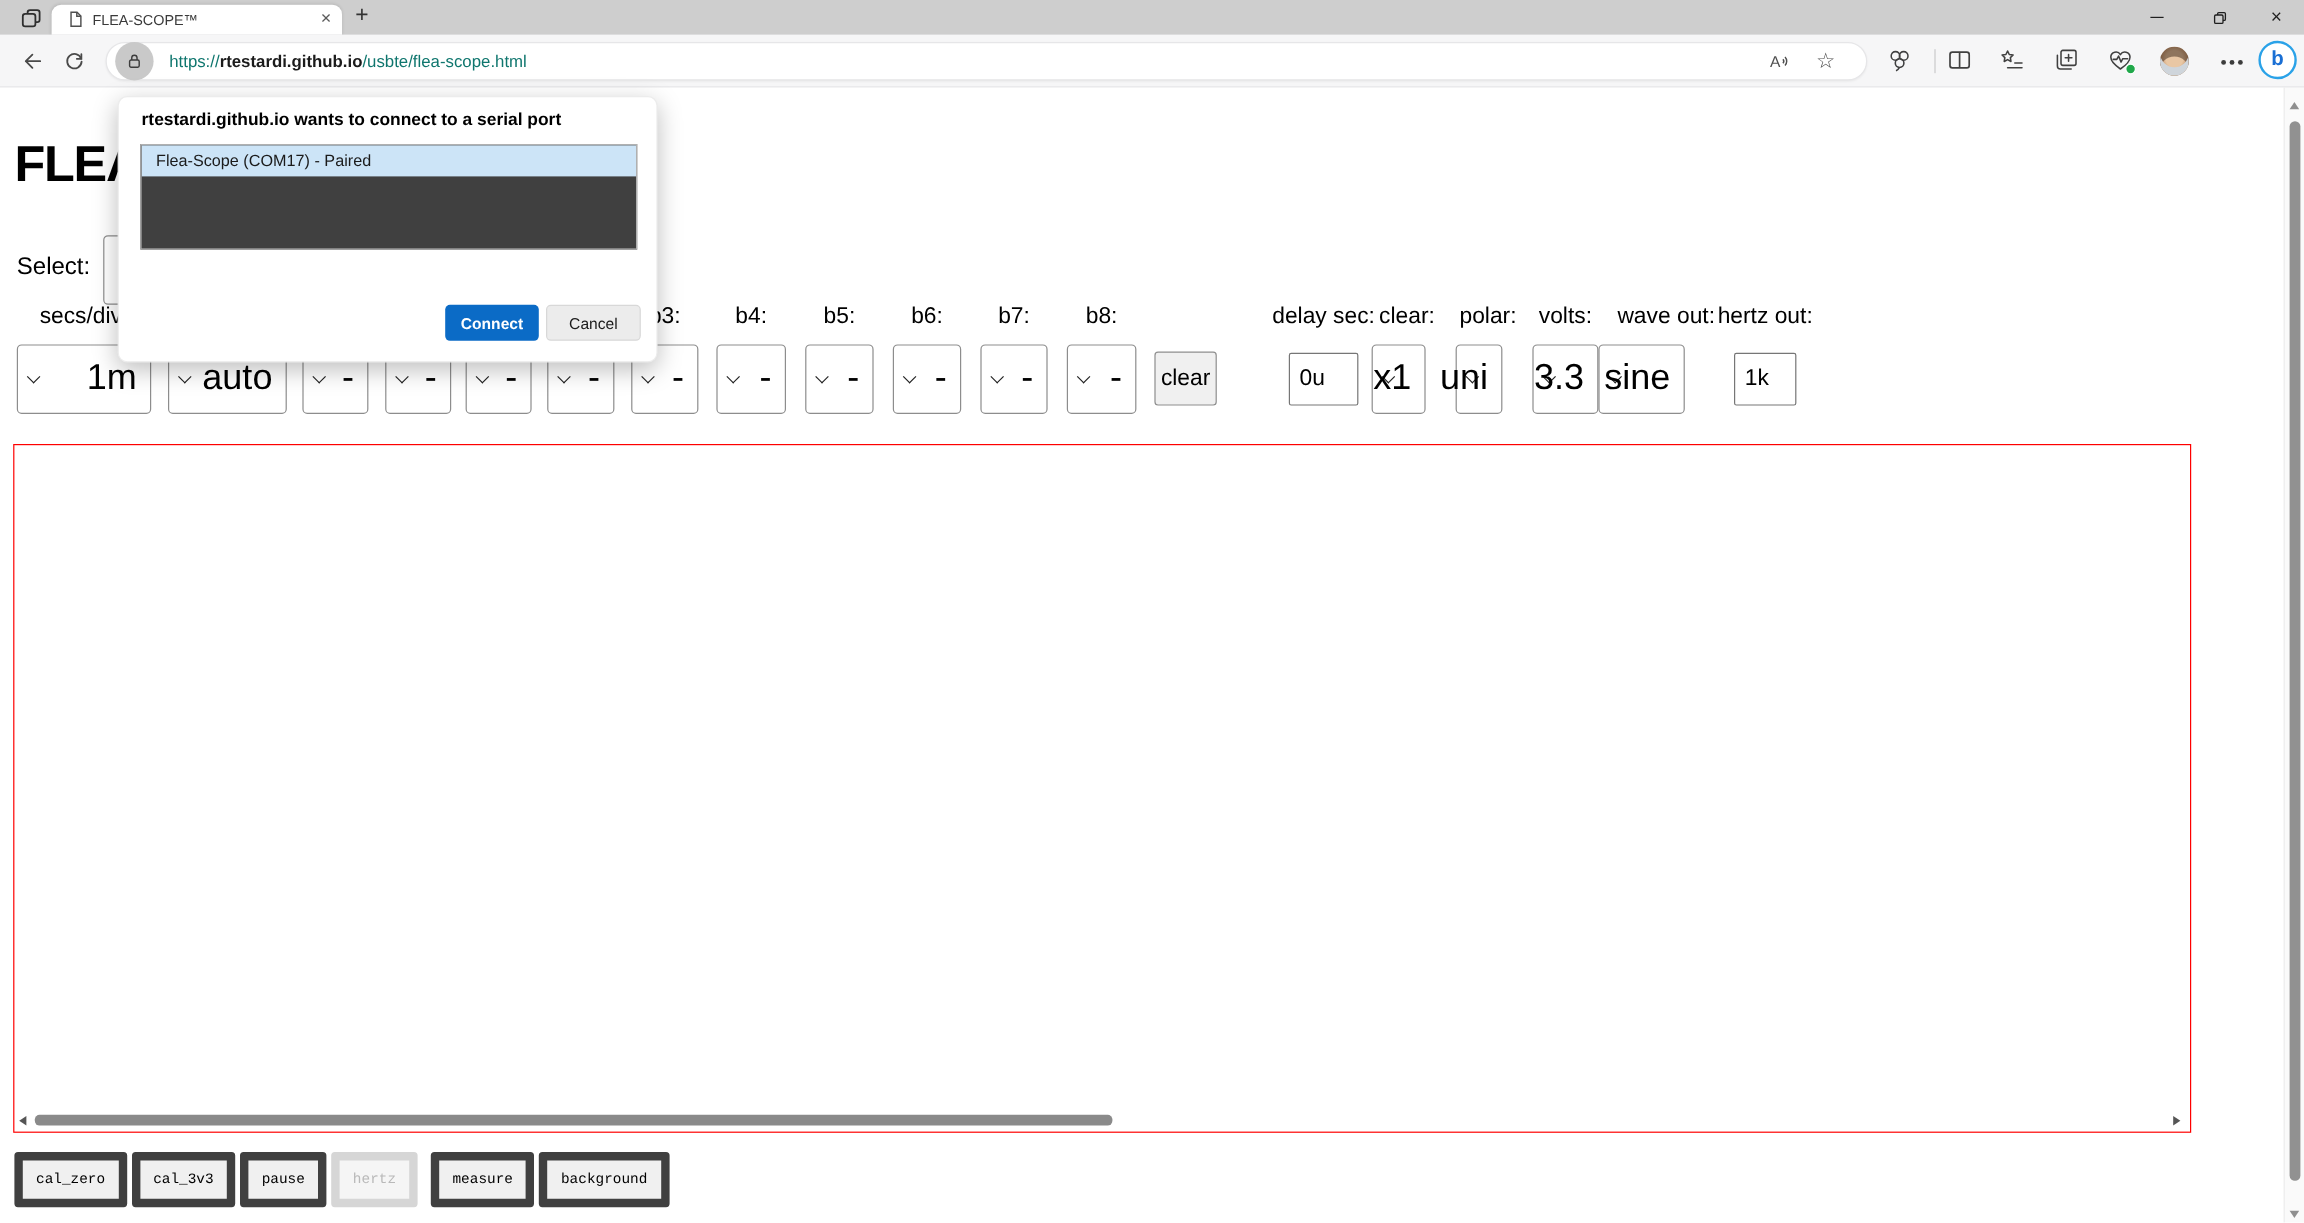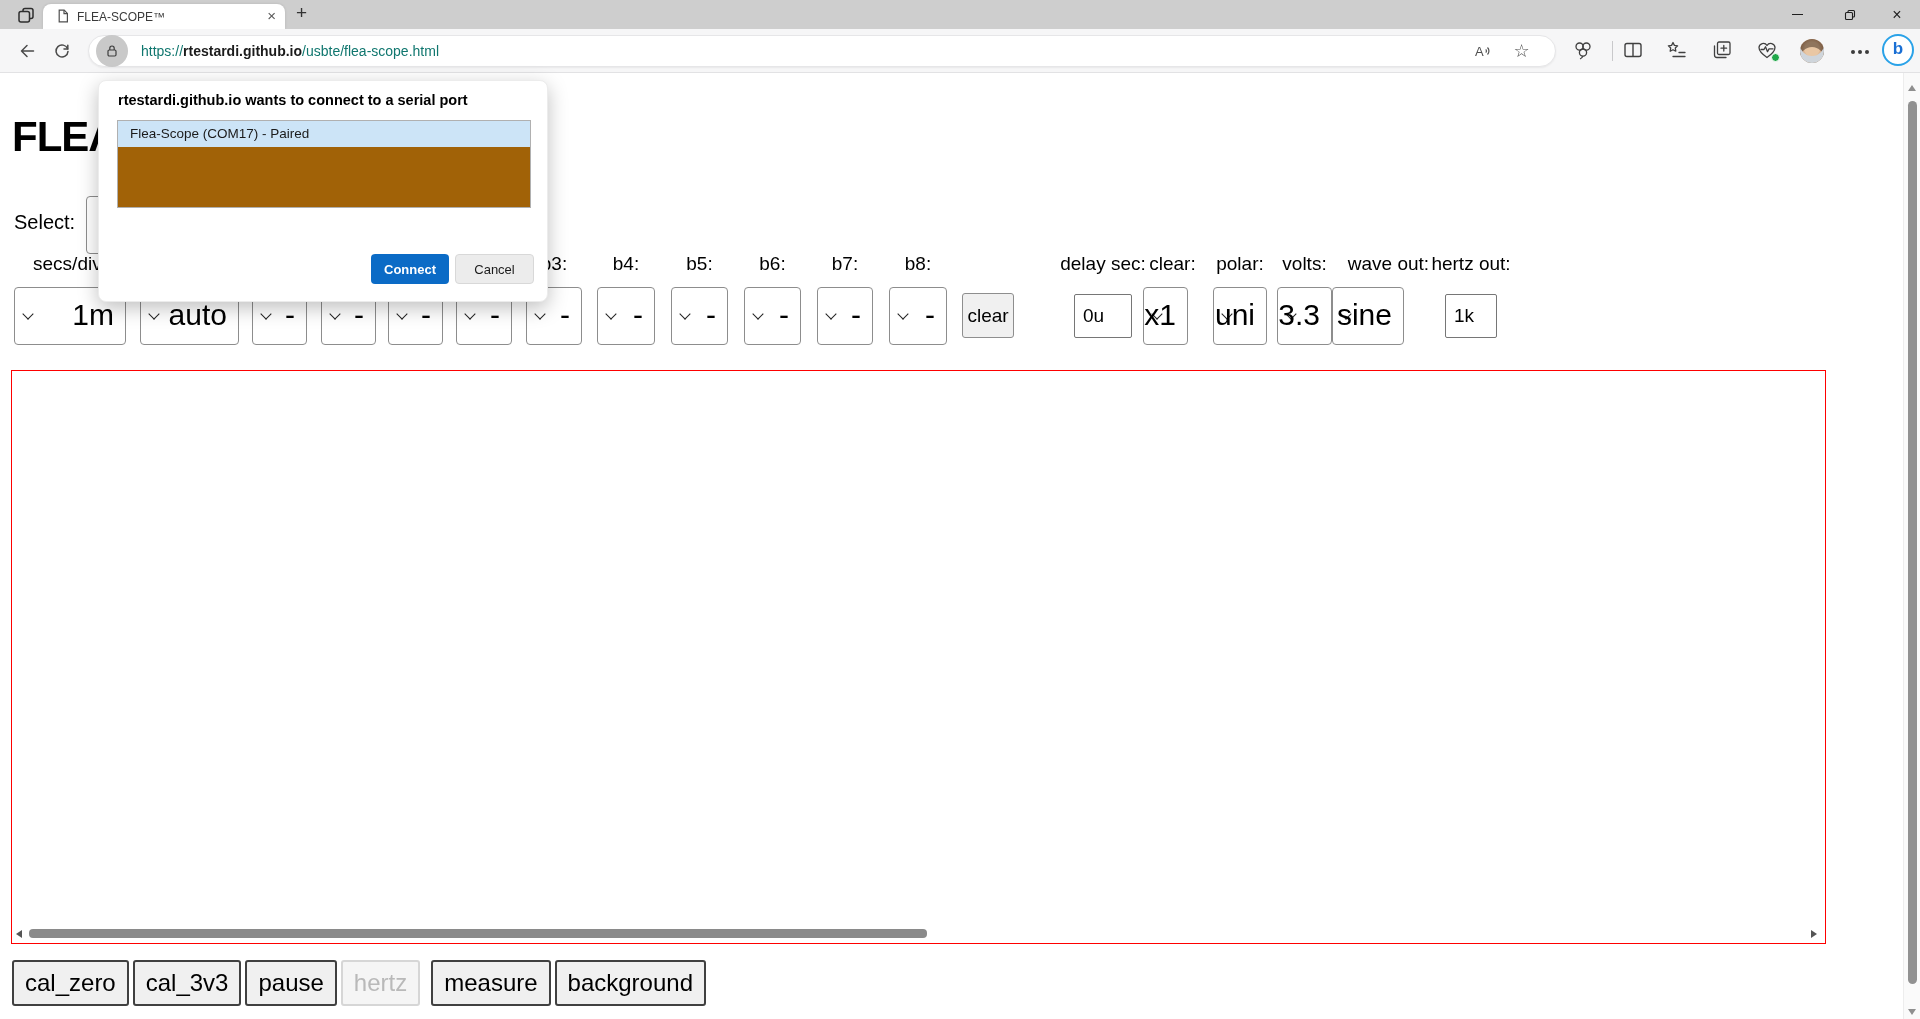--- a/index.html
+++ b/index.html
@@ -52,34 +52,34 @@
   .tinput { position:absolute; top:221px; height:44px; background:#fff; border:1px solid #767676; border-radius:2px; font-size:19px; color:#000; padding-left:8px; line-height:42px; }
   .clear-btn { position:absolute; left:962px; top:220px; width:52px; height:45px; background:#f0f0f0; border:1px solid #8e8e8e; border-radius:3px; font-size:19px; color:#000; text-align:center; line-height:43px; }
 
   .scope { position:absolute; left:11px; top:297px; width:1815px; height:574px; background:#fff; border:1px solid var(--scope-border, #fe0000); }
   .hscroll { position:absolute; left:1px; bottom:2px; width:1811px; height:14px; }
   .hs-thumb { position:absolute; left:16px; top:2px; width:898px; height:9px; border-radius:4px; background:#8a8a8a; }
   .tri-left { position:absolute; left:3px; top:3px; width:0; height:0; border:4px solid transparent; border-right:6px solid #555; border-left:none; }
   .tri-right { position:absolute; right:7px; top:3px; width:0; height:0; border:4px solid transparent; border-left:6px solid #555; border-right:none; }
 
   .bottom-row { position:absolute; left:12px; top:887px; display:flex; gap:4px; }
-  .pbtn { height:46px; padding:0 11px; background:#f0f0f0; border:2px solid #404040; border-radius:3px; font-size:24px; color:#000; display:flex; align-items:center; font-family:Liberation Sans, sans-serif; }
+  .pbtn { height:46px; padding:0 11px; background:#f0f0f0; border:7px solid #404040; border-radius:3px; font-size:12px; color:#000; display:flex; align-items:center; font-family:Liberation Mono, monospace; }
   .pbtn.gap { margin-left:7px; }
   .pbtn.disabled { color:#b9b9b9; border-color:#d6d6d6; background:#f5f5f5; }
 
   
   .vscroll { position:absolute; right:0; top:73px; width:17px; height:946px; background:#fafafa; border-left:1px solid #ededed; z-index:40; }
   .vs-thumb { position:absolute; left:4px; top:28px; width:9px; height:883px; border-radius:5px; background:#919191; }
   .vtri-up { position:absolute; left:4px; top:12px; width:0; height:0; border:4.5px solid transparent; border-bottom:6px solid #8f8f8f; border-top:none; }
   .vtri-down { position:absolute; left:4px; bottom:4px; width:0; height:0; border:4.5px solid transparent; border-top:6px solid #8f8f8f; border-bottom:none; }
 
   
   .dialog { position:absolute; left:98px; top:80px; width:450px; height:222px; background:#fff; border:1px solid #ececec; border-radius:8px; box-shadow:0 6px 20px rgba(0,0,0,.25); z-index:50; }
   .dlg-title { position:absolute; left:19px; top:11px; font-size:14.5px; font-weight:700; color:#000; }
-  .listbox { position:absolute; left:18px; top:39px; width:414px; height:88px; border:1px solid #b0b0b0; background:#a16207; overflow:hidden; }
+  .listbox { position:absolute; left:18px; top:39px; width:414px; height:88px; border:1px solid #b0b0b0; background:#404040; overflow:hidden; }
   .option { height:26px; line-height:26px; padding-left:12px; font-size:13.5px; color:#1b1b1b; }
   .option.selected { background:var(--selection, #cce4f7); }
   .dlg-btn { position:absolute; top:173px; height:30px; border-radius:4px; font-size:13px; display:flex; align-items:center; justify-content:center; font-weight:600; }
   .connect-btn { left:272px; width:78px; background:var(--accent, #0b6bc6); color:#fff; }
   .cancel-btn { left:356px; width:79px; background:#ececec; border:1px solid #d8d8d8; color:#1b1b1b; font-weight:400; }
 
   svg { display:block; width:100%; height:100%; }
 </style>
 </head>
 <body>
@@ -260,21 +260,21 @@
         <span class="val">-</span>
       </div>
 
     <div class="clear-btn">clear</div>
     <div class="tinput" style="left:1074px;width:58px">0u</div>
 
     <div class="dd" style="left:1143px;width:45px">
         <span class="chev"></span>
         <span class="val">x1</span>
       </div>
-    <div class="dd" style="left:1213px;width:54px">
+    <div class="dd" style="left:1213px;width:39px">
         <span class="chev"></span>
         <span class="val">uni</span>
       </div>
     <div class="dd" style="left:1277px;width:55px">
         <span class="chev"></span>
         <span class="val">3.3</span>
       </div>
     <div class="dd" style="left:1332px;width:72px">
         <span class="chev"></span>
         <span class="val">sine</span>

